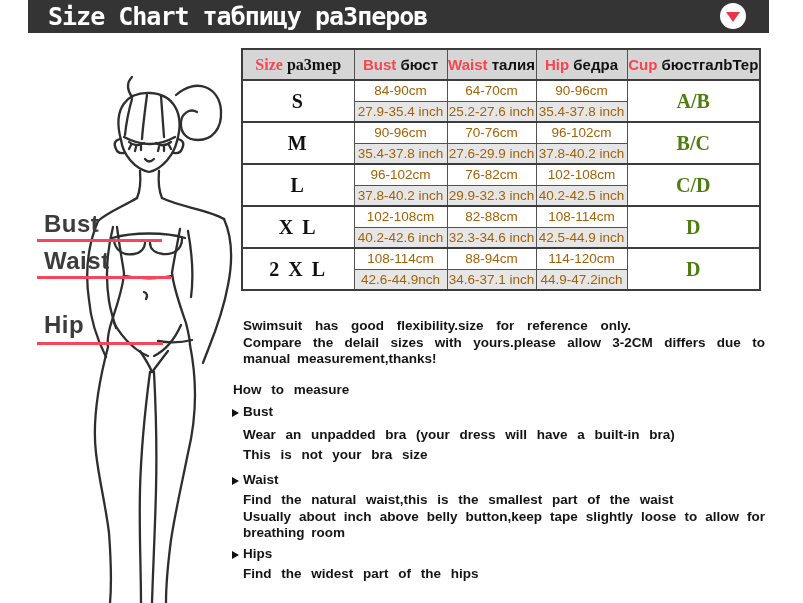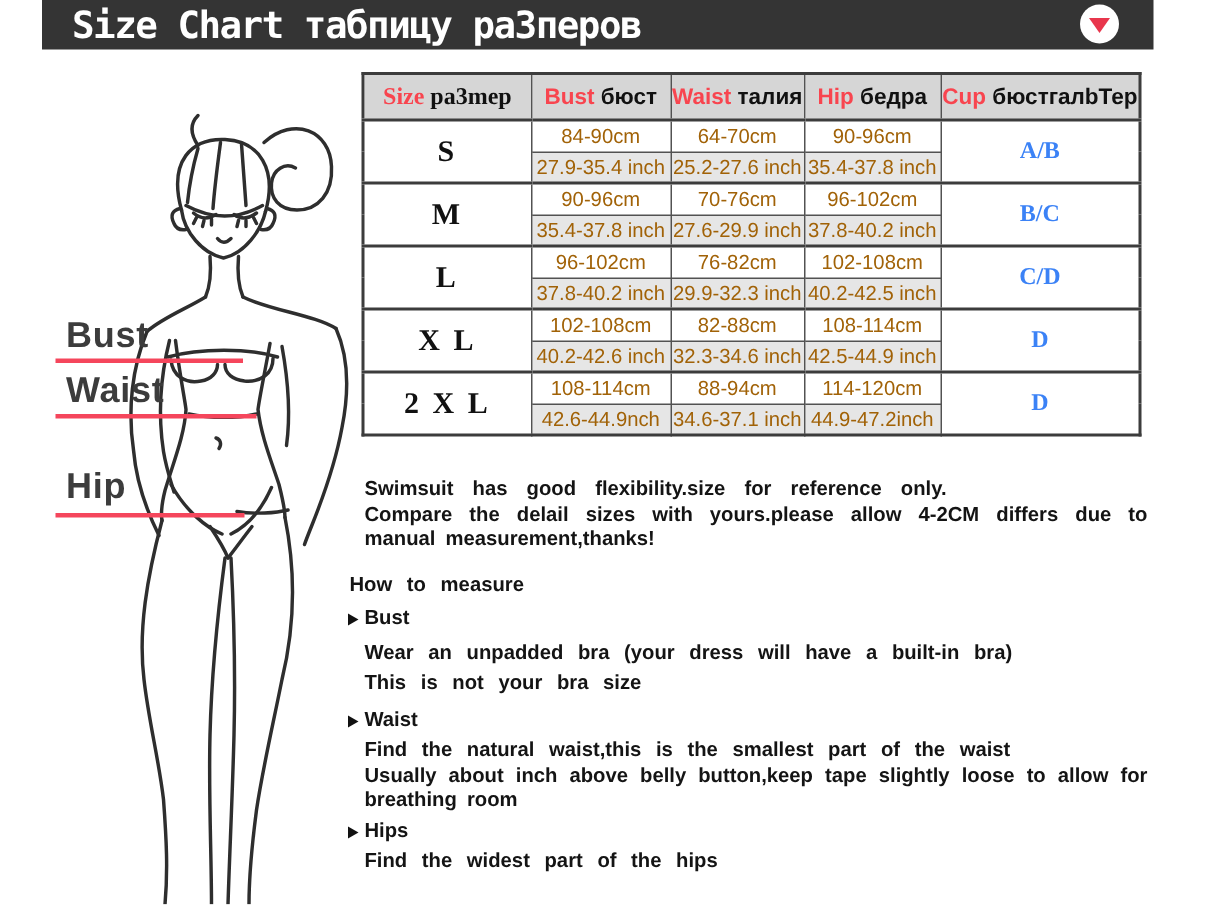--- a/index.html
+++ b/index.html
@@ -31,21 +31,21 @@
     border:2px solid #3c3c3c;
     padding-left:32px;
   }
   .size-table th,.size-table td{border:1px solid #525252;padding:0;text-align:center;overflow:hidden;}
   .size-table thead tr{height:31px;}
   .size-table tbody tr{height:21px;}
   .size-table th{background:#d6d6d6;font-size:15px;font-weight:bold;color:#111;}
   th.th-size{font-family:"Liberation Serif",serif;font-size:16px;}
   .en-red{color:#f8454f;}
   .size-cell{font-family:"Liberation Serif",serif;font-weight:bold;font-size:20px;color:#111;letter-spacing:2px;}
-  .cup-cell{font-family:"Liberation Serif",serif;font-weight:bold;font-size:16px;color:#3b82f6;}
+  .cup-cell{font-family:"Liberation Serif",serif;font-weight:bold;font-size:20px;color:#4d7c0f;}
   .val-cell{font-size:13.5px;color:#a16207;}
   tr.inch-row td{background:#e6e6e6;}
   tr.block-start td{border-top:2px solid #3c3c3c;}
   
   .textcol{position:absolute;left:202px;top:314px;width:540px;color:#141414;
     font-size:13.5px;font-weight:bold;line-height:16.5px;}
   .t-head{font-weight:400;font-size:13.5px;word-spacing:2px;margin-left:13px;}
   .t-line{margin-left:13px;word-spacing:6px;white-space:nowrap;}
   .t-wide{word-spacing:9px;}
   .t-just{margin-left:13px;width:522px;text-align:justify;word-spacing:3px;white-space:normal;}
@@ -209,21 +209,21 @@
       <tr class="inch-row">
         <td class="val-cell">42.6-44.9nch</td>
         <td class="val-cell">34.6-37.1 inch</td>
         <td class="val-cell">44.9-47.2inch</td>
       </tr>
     </tbody>
   </table>
 
   <div class="textcol">
     <div class="t-line t-wide mt4">Swimsuit has good flexibility.size for reference only.</div>
-    <div class="t-just">Compare the delail sizes with yours.please allow 4-2CM differs due to manual measurement,thanks!</div>
+    <div class="t-just">Compare the delail sizes with yours.please allow 3-2CM differs due to manual measurement,thanks!</div>
 
     <div class="t-how mt14">How to measure</div>
 
     <div class="bullet-row mt6">
       <span class="bullet-arrow"></span>
       <span class="bullet-title">Bust</span>
     </div>
     <div class="t-line mt6">Wear an unpadded bra (your dress will have a built-in bra)</div>
     <div class="t-line mt4">This is not your bra size</div>
 

